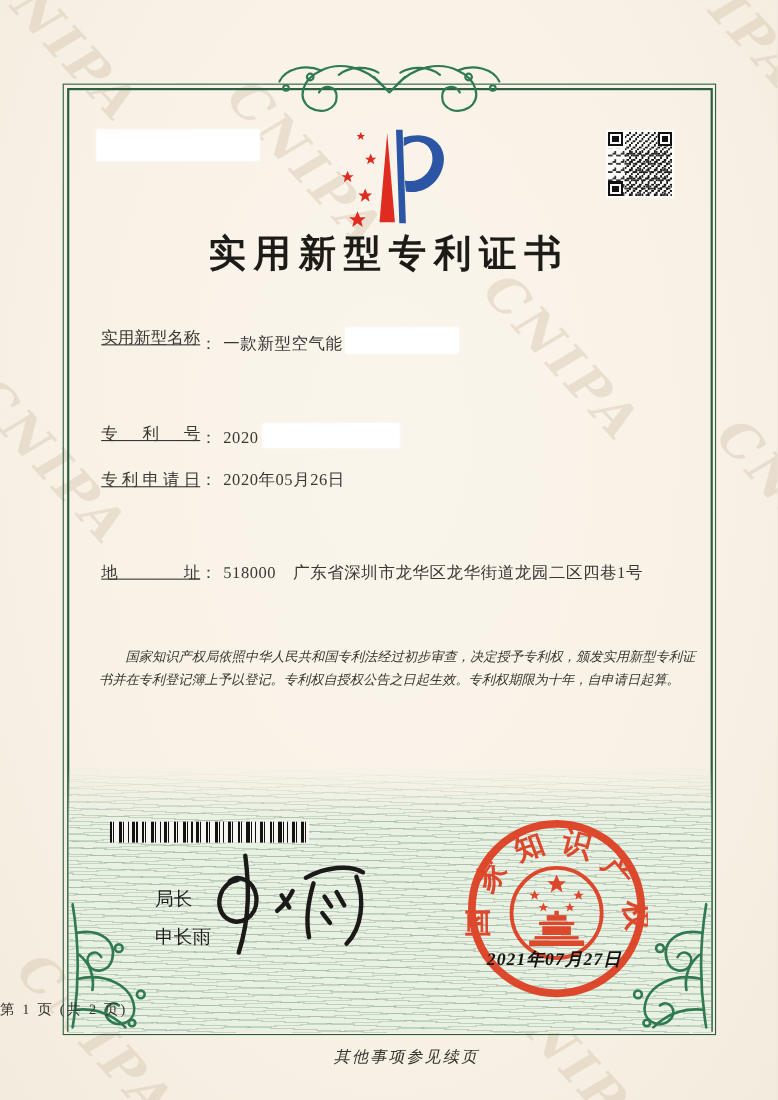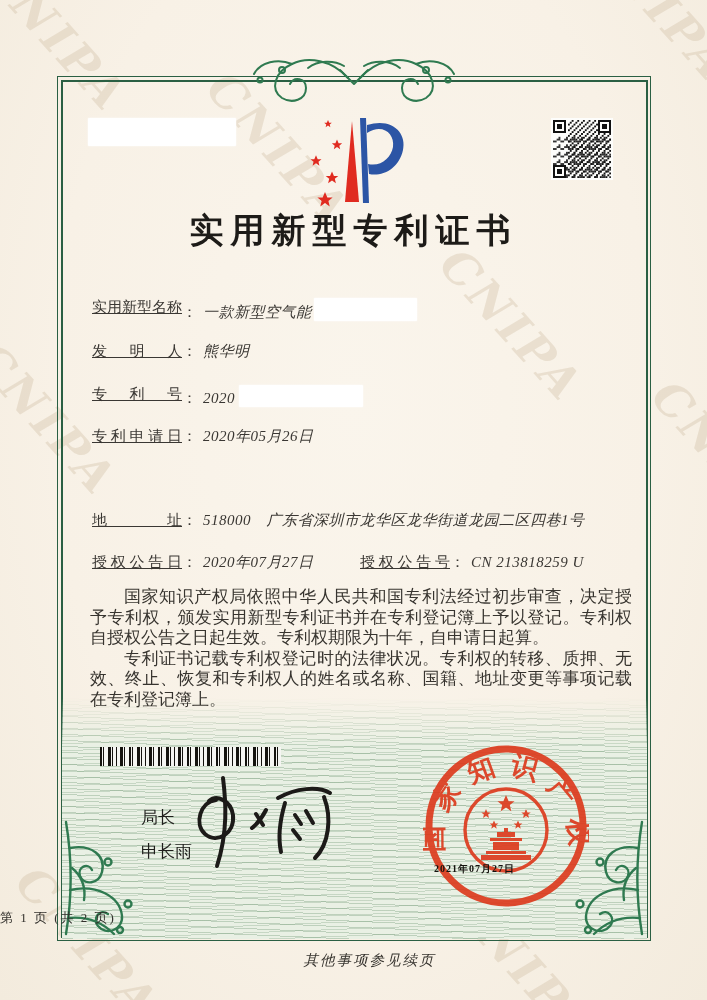--- a/index.html
+++ b/index.html
@@ -29,40 +29,40 @@
   .redact{position:absolute;background:#ffffff;border-radius:1px;box-shadow:0 0 2px rgba(255,255,255,.9);}
   .redact-inline{display:inline-block;vertical-align:-4px;background:#fff;border-radius:1px;
                  box-shadow:0 0 2px rgba(255,255,255,.9);}
   
   .title{position:absolute;left:0;top:208px;width:707px;text-align:center;
          font-size:34px;font-weight:bold;letter-spacing:7px;color:#1d1b18;font-family:Liberation Serif, serif;}
   
   .row{position:absolute;left:92px;width:540px;font-size:15px;color:#3a3733;white-space:nowrap;}
   .lbl{display:inline-block;width:90px;text-align:justify;text-align-last:justify;vertical-align:top;text-decoration:underline;}
   .colon{display:inline-block;margin-right:6px;}
-  .val{letter-spacing:.5px;font-style:italic;}
+  .val{letter-spacing:.5px;}
   .pair2{position:absolute;left:268px;top:0;}
   
-  .body-text{position:absolute;left:90px;top:587px;width:542px;font-size:17px;line-height:20.5px;
-             color:#37342f;text-align:justify;}
+  .body-text{position:absolute;left:90px;top:587px;width:542px;font-size:12px;line-height:20.5px;
+             font-style:italic;color:#37342f;text-align:justify;}
   .body-text p{margin:0;text-indent:2em;}
   
   .barcode{position:absolute;left:100px;top:747px;width:181px;height:19px;background:
     repeating-linear-gradient(90deg,#15130f 0 2px,#f5f5f2 2px 3px,#15130f 3px 4px,#f5f5f2 4px 8px,
       #15130f 8px 11px,#f5f5f2 11px 12px,#15130f 12px 13px,#f5f5f2 13px 16px,
       #15130f 16px 17px,#f5f5f2 17px 20px,#15130f 20px 23px,#f5f5f2 23px 24px,
       #15130f 24px 25px,#f5f5f2 25px 29px);}
   
   .director{position:absolute;left:95px;top:801px;font-family:"Liberation Sans","DejaVu Sans",sans-serif;
             font-size:17px;color:#1f1e1c;line-height:34px;margin-left:46px;}
   .sig{position:absolute;left:186px;top:770px;}
   
   .seal{position:absolute;left:423px;top:742px;width:166px;height:166px;}
-  .seal-date{position:absolute;left:434px;top:862px;width:140px;
-             font-size:10px;font-weight:bold;color:#15130f;letter-spacing:1px;white-space:nowrap;}
+  .seal-date{position:absolute;left:434px;top:862px;width:140px;text-align:center;
+             font-size:16px;font-weight:bold;color:#15130f;letter-spacing:1px;white-space:nowrap;font-style:italic;}
   .pagenum{position:absolute;left:0;top:909px;width:707px;text-align:left;
            font-size:13px;letter-spacing:2px;color:#33312d;}
   .footnote{position:absolute;left:16px;top:951px;width:707px;text-align:center;
             font-size:14.5px;font-style:italic;letter-spacing:2px;color:#37342f;}
   .qr{position:absolute;left:551px;top:118px;width:62px;height:62px;}
   .logo{position:absolute;left:294px;top:116px;width:120px;height:96px;}
 </style>
 </head>
 <body>
 
@@ -164,42 +164,32 @@
         <rect x="27" y="3" width="3" height="3"></rect>
         <rect x="3" y="27" width="3" height="3"></rect>
     </g>
   </svg>
 
   <div class="title">实用新型专利证书</div>
 
   <div class="row" style="top:298px">
     <span class="lbl">实用新型名称</span><span class="colon">：</span><span class="val">一款新型空气能</span><span class="redact-inline" style="width:103px;height:23px;margin-left:2px"></span>
   </div>
-  <div class="row" style="top:342px">
-    <span class="lbl">发明人</span><span class="colon">：</span><span class="val">熊华明</span>
-  </div>
   <div class="row" style="top:385px">
     <span class="lbl">专利号</span><span class="colon">：</span><span class="val">2020</span><span class="redact-inline" style="width:124px;height:22px;margin-left:4px"></span>
   </div>
   <div class="row" style="top:427px">
     <span class="lbl">专利申请日</span><span class="colon">：</span><span class="val">2020年05月26日</span>
   </div>
   <div class="row" style="top:511px">
     <span class="lbl">地址</span><span class="colon">：</span><span class="val">518000　广东省深圳市龙华区龙华街道龙园二区四巷1号</span>
   </div>
-  <div class="row" style="top:553px">
-    <span class="lbl">授权公告日</span><span class="colon">：</span><span class="val">2020年07月27日</span>
-    <span class="pair2">
-      <span class="lbl">授权公告号</span><span class="colon">：</span><span class="val">CN 213818259 U</span>
-    </span>
-  </div>
 
   <div class="body-text">
     <p>国家知识产权局依照中华人民共和国专利法经过初步审查，决定授予专利权，颁发实用新型专利证书并在专利登记簿上予以登记。专利权自授权公告之日起生效。专利权期限为十年，自申请日起算。</p>
-    <p>专利证书记载专利权登记时的法律状况。专利权的转移、质押、无效、终止、恢复和专利权人的姓名或名称、国籍、地址变更等事项记载在专利登记簿上。</p>
   </div>
 
   <div class="barcode"></div>
 
   <div class="director">
     <div>局长</div>
     <div>申长雨</div>
   </div>
 
   <svg class="sig" width="152" height="108" viewBox="0 0 152 108">

